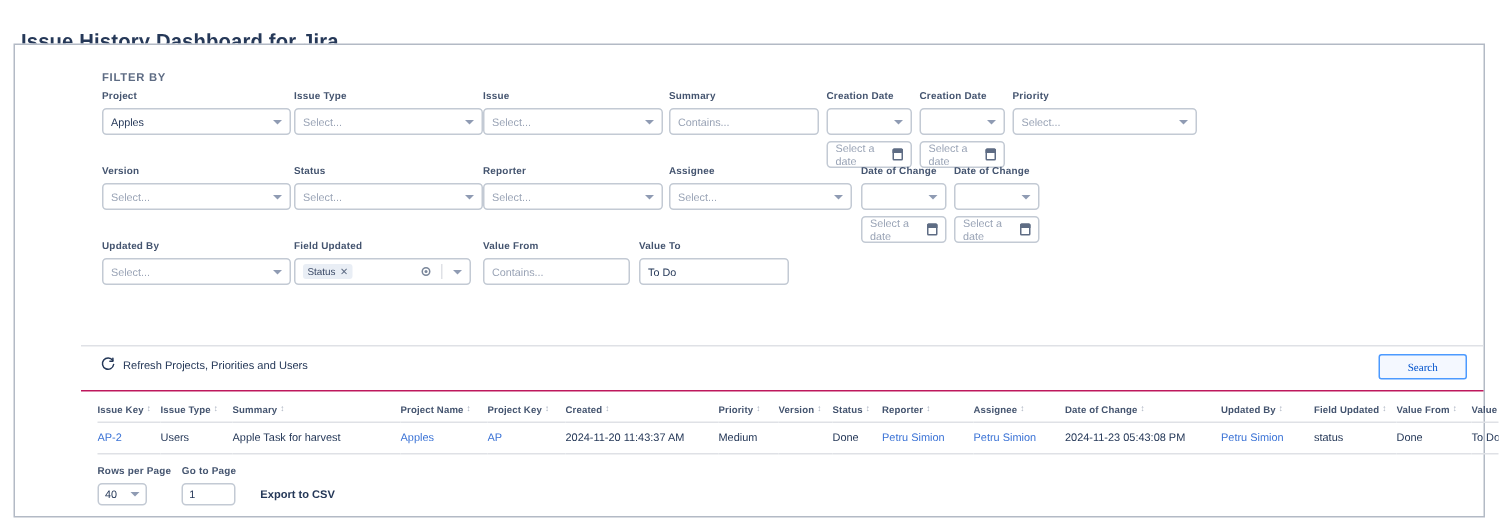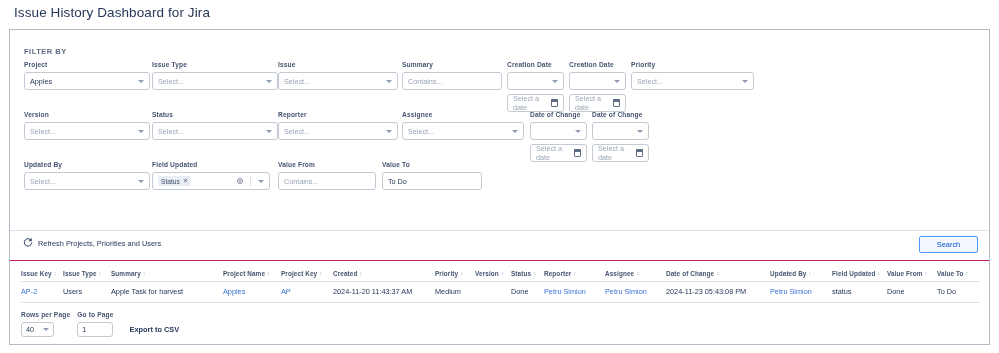--- a/index.html
+++ b/index.html
@@ -7,29 +7,29 @@
     margin: 0; padding: 0;
     width: 999px; height: 353px;
     background: #ffffff;
     font-family: "Liberation Sans", sans-serif;
     color: #253858;
     overflow: hidden;
   }
   .page { width: 999px; height: 353px; position: relative; }
 
   .page-title {
-    position: absolute; left: 14px; top: 5px;
-    font-size: 13.5px; font-weight: normal; color: #253858;
+    position: absolute; left: 14px; top: 20px;
+    font-size: 13.5px; font-weight: bold; color: #253858;
     letter-spacing: .1px;
   }
 
   .panel {
     position: absolute; left: 9px; top: 29px;
     width: 981px; height: 316px;
-    border: 1px solid #b3bac5; background: #fff;
+    border: 1px solid #b3bac5; background: #fff; padding-left: 44px;
   }
 
   
   .filter-area { position: relative; height: 201px; border-bottom: 1px solid #dfe1e6; }
   .filter-by {
     position: absolute; left: 14px; top: 17px;
     font-size: 7.5px; font-weight: bold; color: #5e6c84; letter-spacing: .5px;
   }
   .field { position: absolute; }
   .field-label {
@@ -83,21 +83,21 @@
     position: absolute; left: 13px; top: 7px;
     display: flex; align-items: center; gap: 5px;
     font-size: 7.4px; color: #253858; cursor: pointer;
   }
   .refresh-icon { width: 10px; height: 10px; display: block; }
   .search-btn {
     position: absolute; right: 11px; top: 5px;
     width: 59px; height: 17px; border: 1px solid #4c9aff;
     background: #f4f8ff; border-radius: 2px; color: #0052cc;
     font-size: 7.4px; display: flex; align-items: center; justify-content: center;
-    cursor: pointer; font-family: Liberation Sans, sans-serif;
+    cursor: pointer; font-family: Liberation Serif, serif;
   }
 
   
   .table-wrap { position: relative; padding: 9px 11px 0 11px; }
   .section-title { font-size: 11px; font-weight: bold; color: #253858; margin-bottom: 7px; }
   table { width: 100%; border-collapse: collapse; table-layout: fixed; }
   thead th {
     text-align: left; font-size: 6.4px; font-weight: bold; color: #44546f;
     padding: 0 0 4px 0; border-bottom: 1px solid #dfe1e6;
     letter-spacing: .1px; white-space: nowrap; overflow: hidden;

